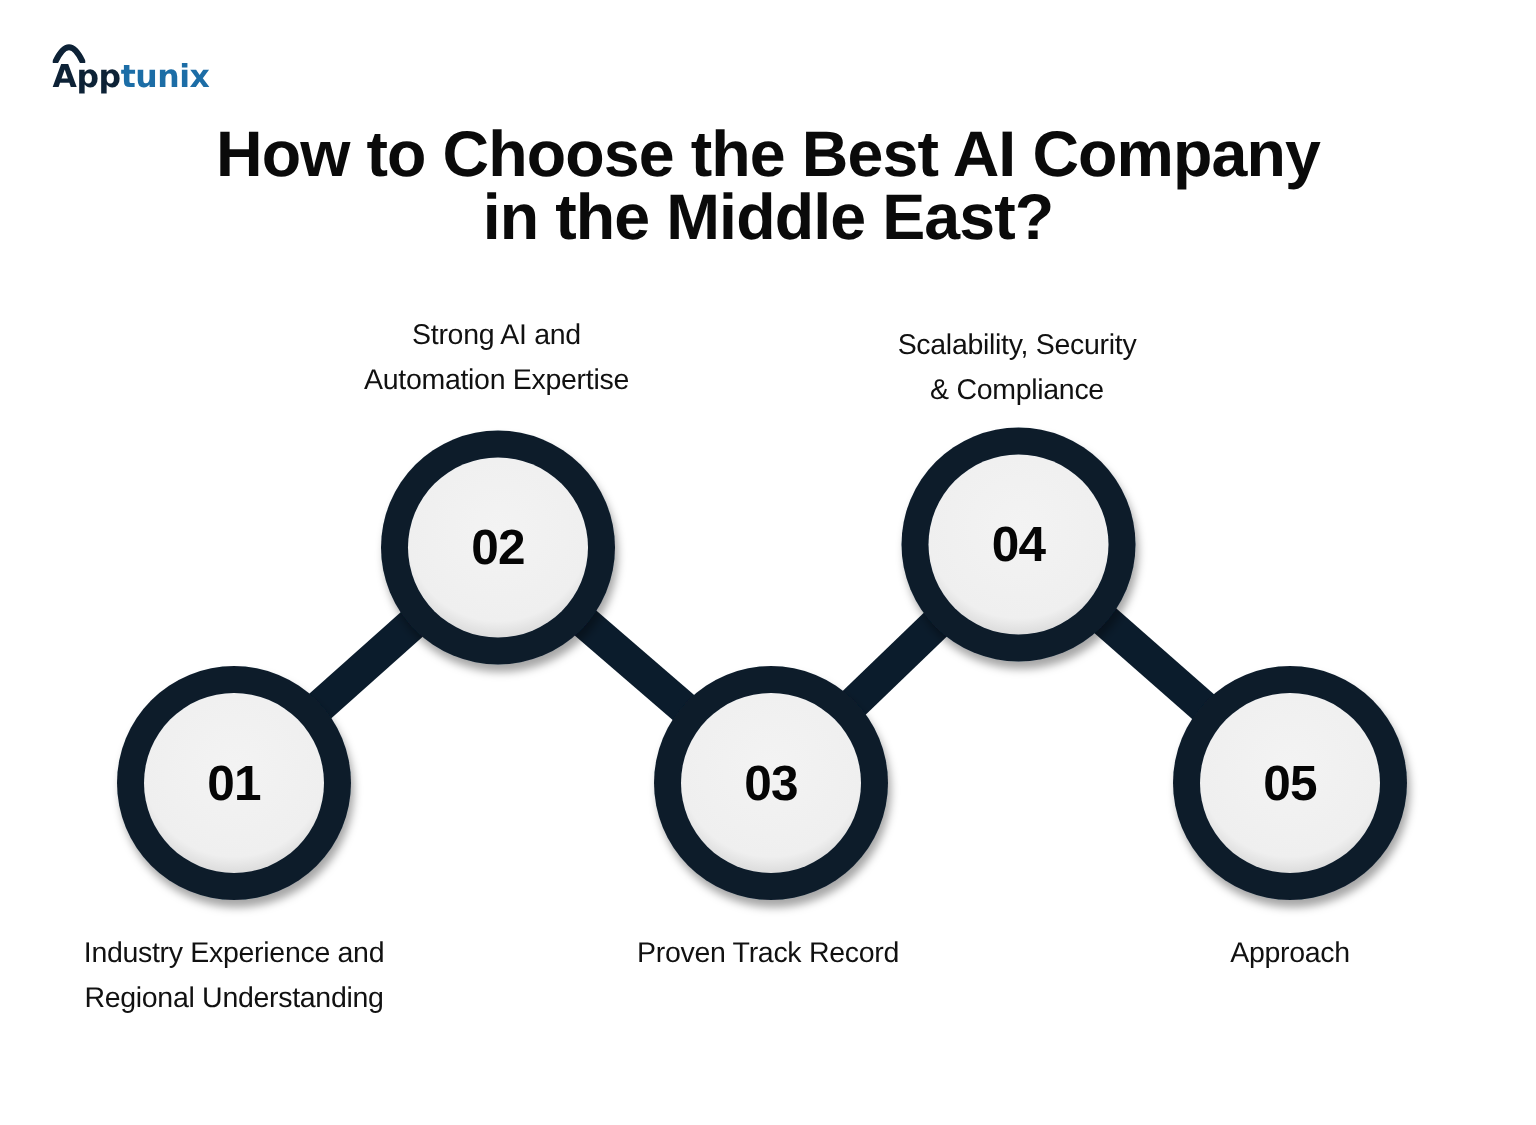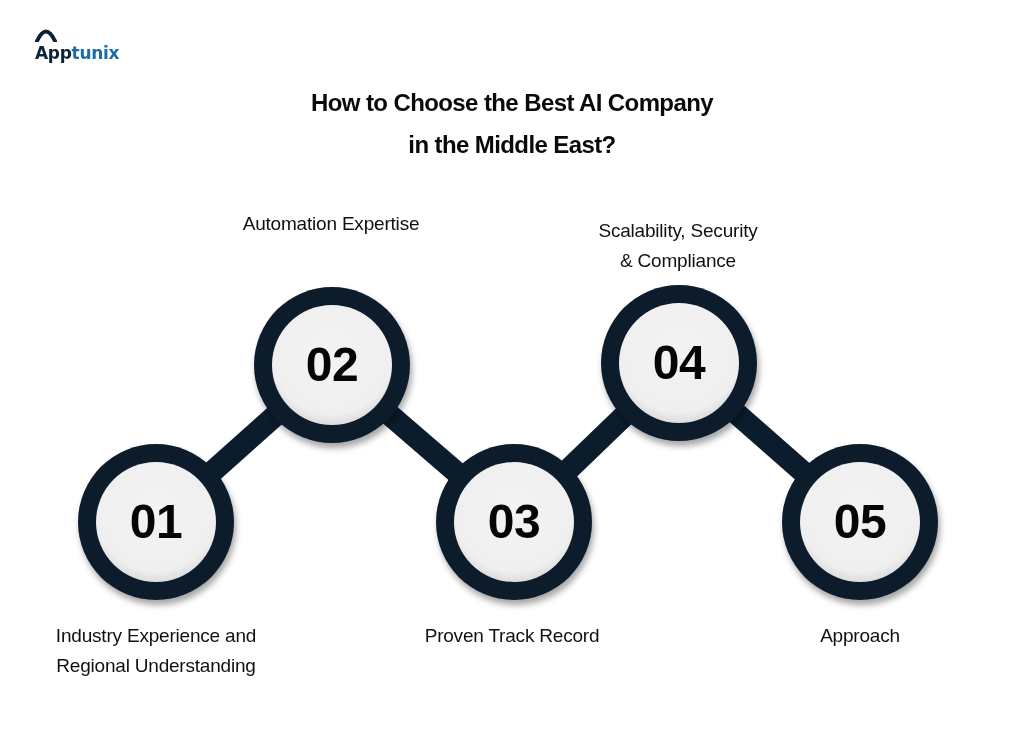--- a/index.html
+++ b/index.html
@@ -1,28 +1,28 @@
 <!DOCTYPE html>
 <html><head>
   <meta charset="utf-8">
   <style>
     html, body { margin: 0; padding: 0; background: #ffffff; }
     body { width: 1024px; height: 750px; position: relative; overflow: hidden;
            font-family: "Liberation Sans", "DejaVu Sans", sans-serif; color: #0b0b0b; }
     .logo { position: absolute; left: 35px; top: 28px; height: 34px; display: flex; align-items: flex-end; }
-    .logo-text { font-family: "DejaVu Sans", "Liberation Sans", sans-serif; font-weight: bold; font-size: 17px; letter-spacing: -0.3px; line-height: 1; }
+    .logo-text { font-family: "DejaVu Sans", "Liberation Sans", sans-serif; font-weight: bold; font-size: 21px; letter-spacing: -0.3px; line-height: 1; }
     .logo-a { color: #0d2236; position: relative; }
     .logo-b { color: #1c6da6; }
     .logo-arc { position: absolute; left: 0px; top: 0px; }
     .title { position: absolute; left: 0; top: 82px; width: 1024px; text-align: center;
-             font-weight: bold; font-size: 24px; line-height: 42px; letter-spacing: -0.6px; color: #0a0a0a; }
+             font-weight: bold; font-size: 43px; line-height: 42px; letter-spacing: -0.6px; color: #0a0a0a; }
     .title span { display: block; }
     .diagram { position: absolute; left: 0; top: 0; }
     .num { position: absolute; width: 120px; height: 60px; margin-left: -60px; margin-top: -30px;
-           text-align: center; line-height: 60px; font-weight: bold; font-size: 48px; color: #050505; letter-spacing: -0.5px; }
+           text-align: center; line-height: 60px; font-weight: bold; font-size: 33px; color: #050505; letter-spacing: -0.5px; }
     .label { position: absolute; text-align: center; font-size: 19px; line-height: 30px; color: #111; width: 300px; margin-left: -150px; letter-spacing: -0.2px; }
     .label span { display: block; white-space: nowrap; }
   </style>
 </head>
 <body>
 
 <div class="logo">
   <svg class="logo-arc" width="22" height="14" viewBox="0 0 22 14">
     <path d="M2 13 Q11 -6 20 13" stroke="#0d2236" stroke-width="4" fill="none" stroke-linecap="round"></path>
   </svg>
@@ -81,20 +81,21 @@
 <div class="num" style="left:332px; top:365px;">02</div>
 <div class="num" style="left:514px; top:522px;">03</div>
 <div class="num" style="left:679px; top:363px;text-align:center;">04</div>
 <div class="num" style="left:860px; top:522px;">05</div>
 
 <div class="label" style="left:156px; top:621px;">
   <span>Industry Experience and</span>
   <span>Regional Understanding</span>
 </div>
 <div class="label" style="left:331px; top:209px;">
+  <span>Strong AI and</span>
   <span>Automation Expertise</span>
 </div>
 <div class="label" style="left:512px; top:621px;">
   <span>Proven Track Record</span>
 </div>
 <div class="label" style="left:678px; top:216px;">
   <span>Scalability, Security</span>
   <span>&amp; Compliance</span>
 </div>
 <div class="label" style="left:860px; top:621px;">

